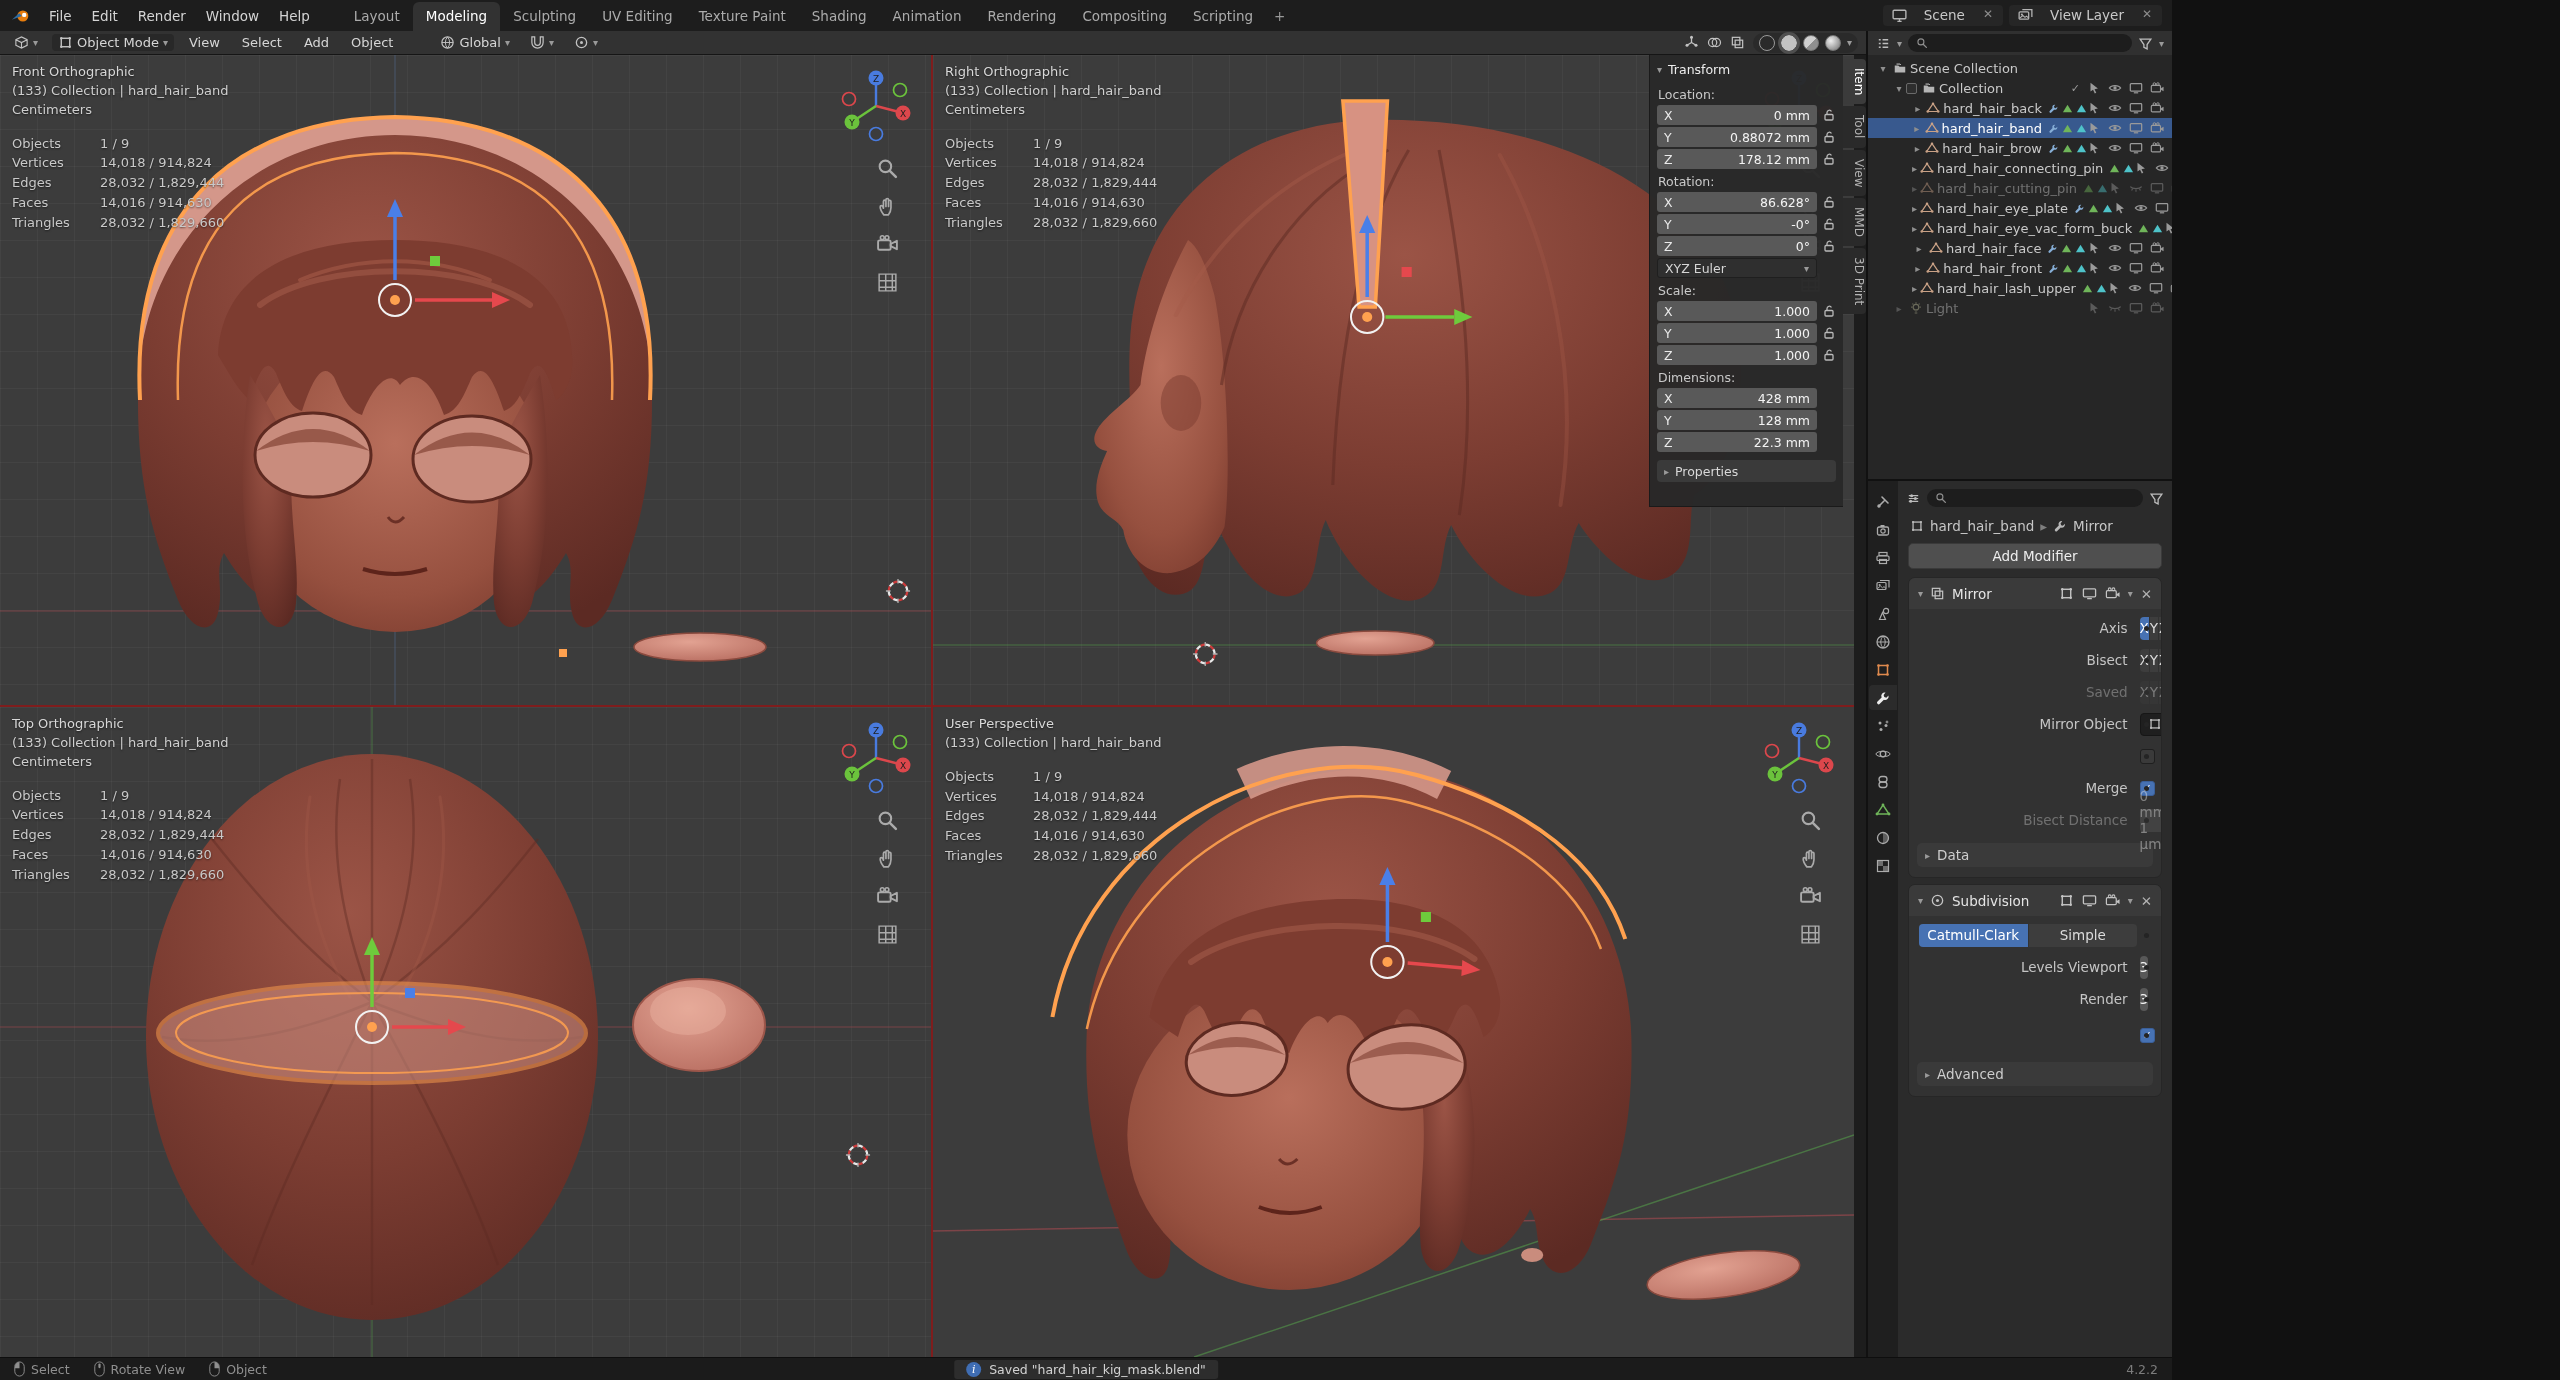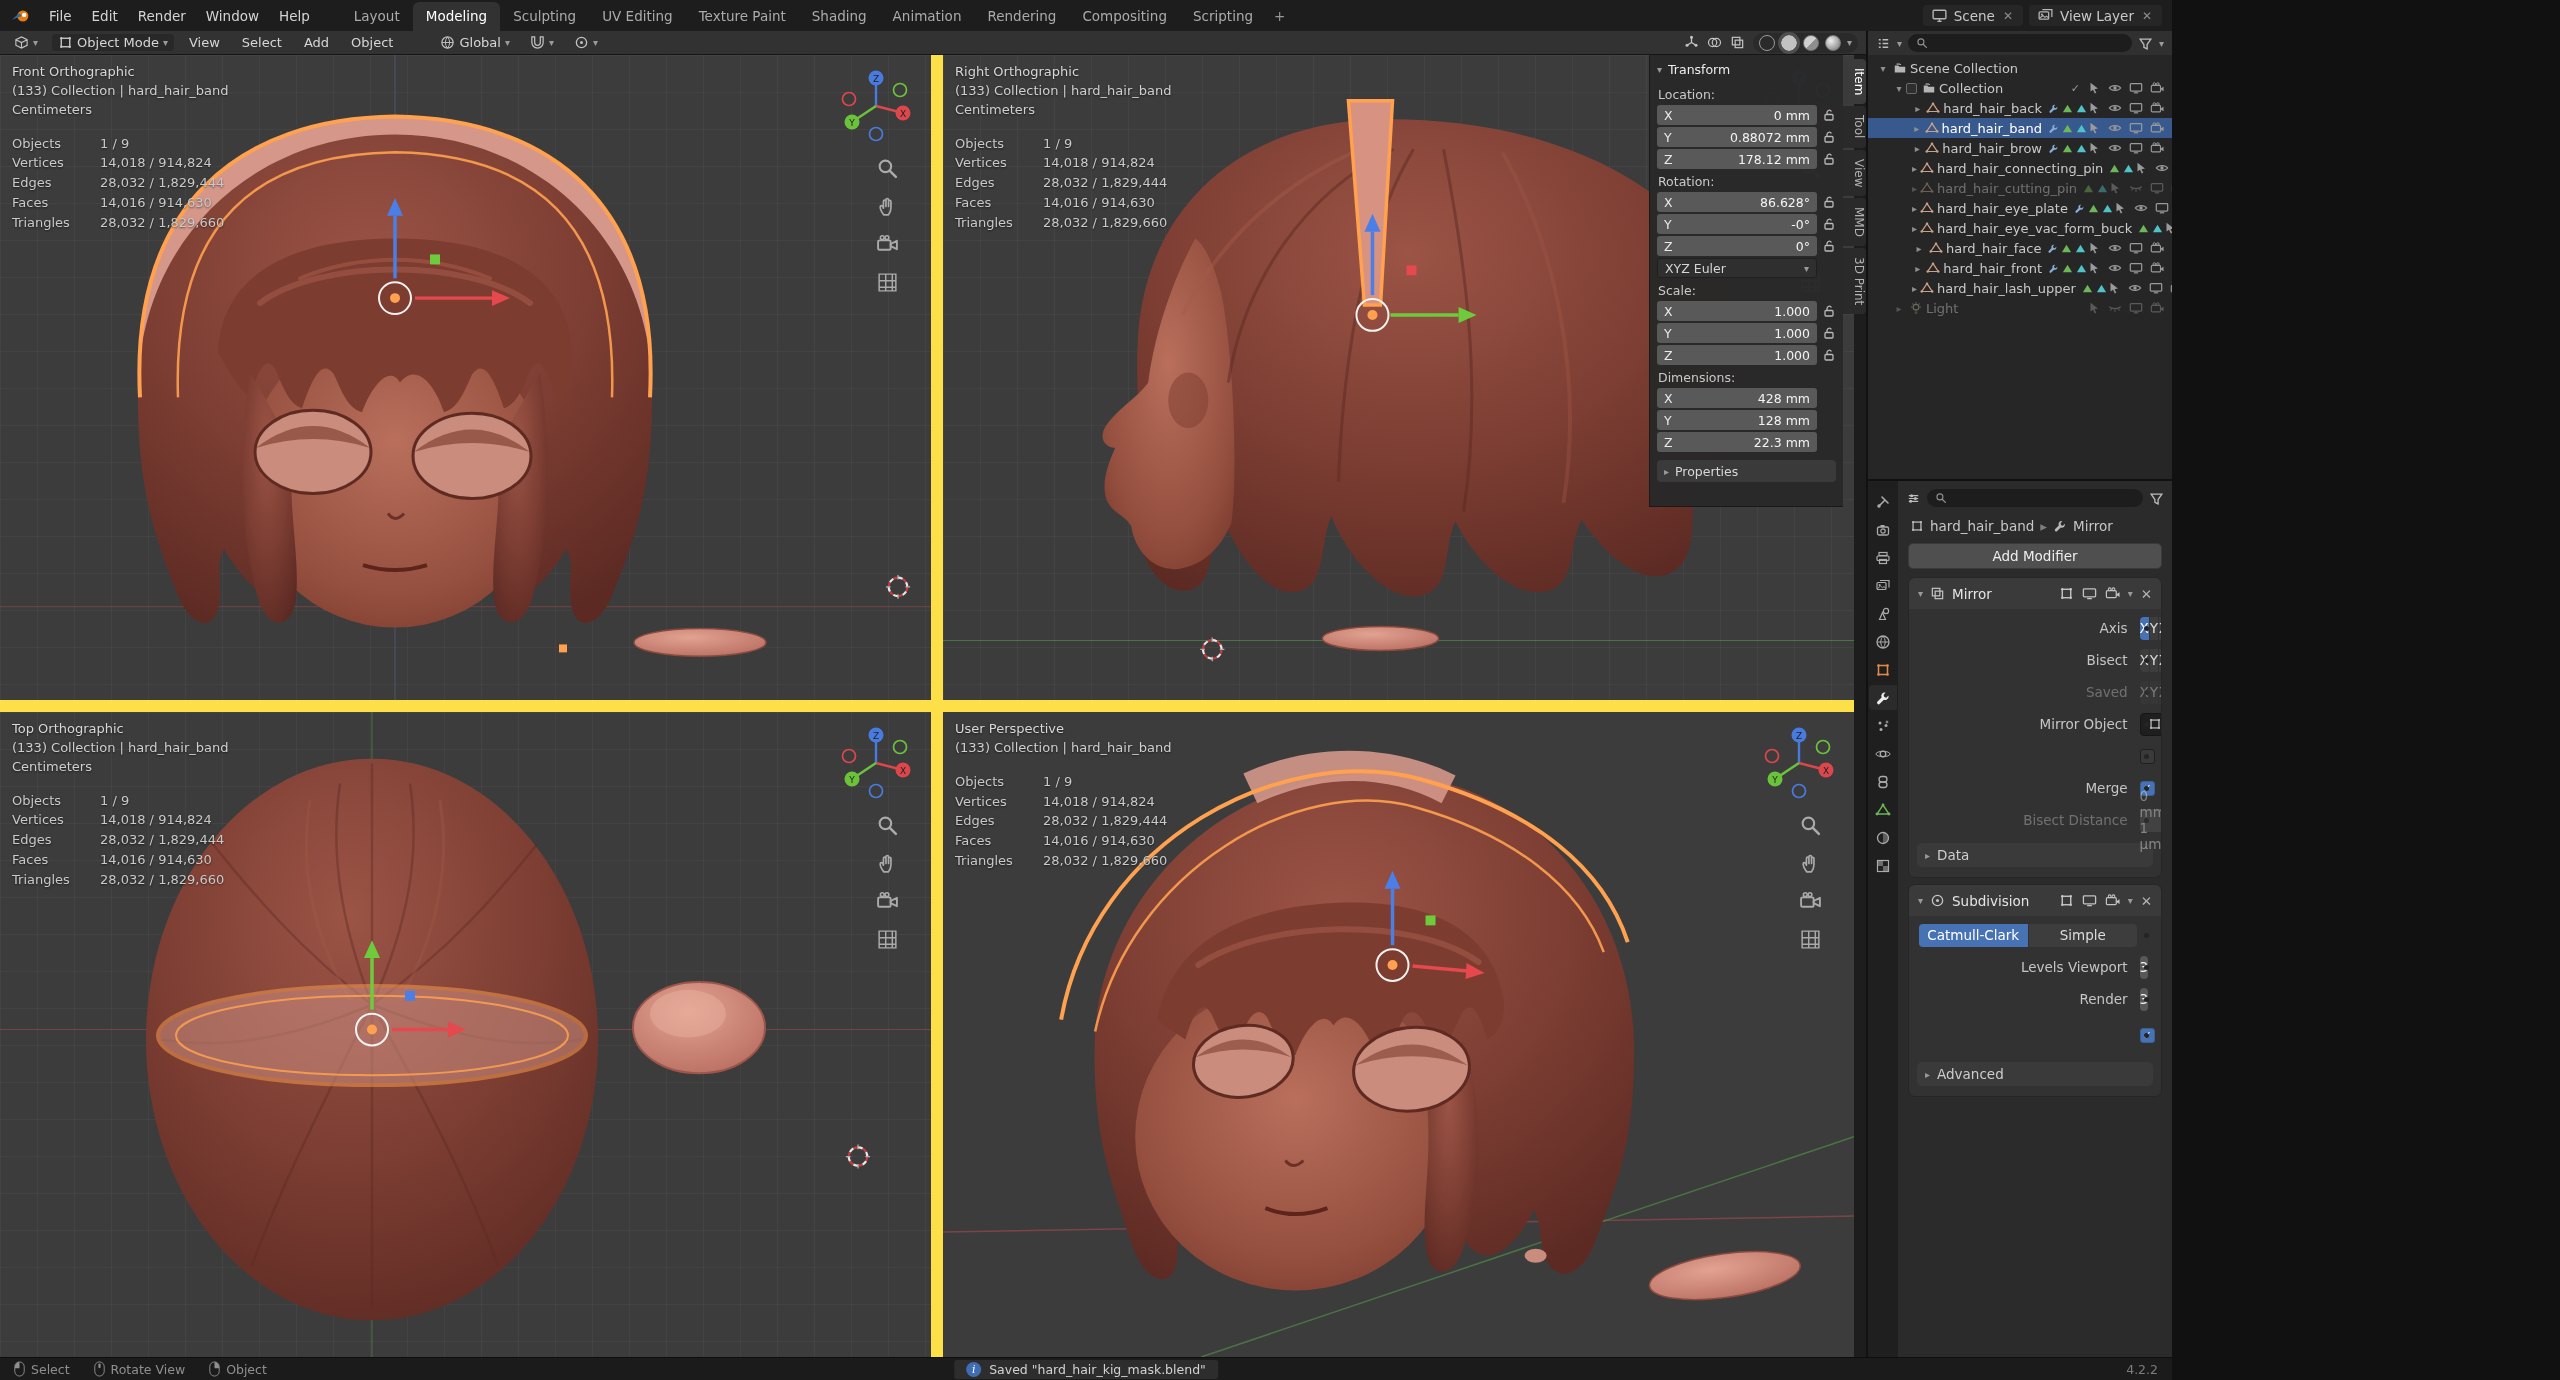--- a/index.html
+++ b/index.html
@@ -11,21 +11,21 @@
   .topbar{height:31px;flex:0 0 31px;display:flex;align-items:center;background:#1d1d1d;padding:0 10px;gap:4px;}
   .blogo{width:22px;height:16px;margin-right:4px;display:flex;align-items:center;}
   .menubar{display:flex;gap:2px;}
   .menu{padding:3px 9px;border-radius:4px;color:#d4d4d4;}
   .ws-tabs{display:flex;margin-left:18px;align-items:flex-end;height:31px;}
   .ws{padding:6px 13px 7px;color:#ababab;border-radius:6px 6px 0 0;white-space:nowrap;}
   .ws.active{background:#323232;color:#fff;}
   .ws.add{color:#999;padding:6px 8px 7px;}
   .tb-right{margin-left:auto;display:flex;align-items:center;gap:6px;color:#c9c9c9;}
   .tb-right .ico{width:17px;height:17px;color:#b5b5b5;}
-  .tb-right .fieldish{display:flex;align-items:center;gap:6px;background:#262626;border-radius:4px;padding:2px 8px;}
+  .tb-right .fieldish{display:flex;align-items:flex-start;gap:16px;background:#262626;border-radius:4px;padding:2px 8px;}
   .xs{color:#8d8d8d;font-size:12px;padding:0 2px;}
 
   svg.i{display:block;width:100%;height:100%;}
 
   
   .main{flex:1;display:flex;min-height:0;}
   .viewport-area{width:1866px;flex:0 0 1866px;display:flex;flex-direction:column;position:relative;background:#1d1d1d;}
   .vp-header{height:24px;flex:0 0 24px;background:#323232;display:flex;align-items:center;padding:0 8px;gap:8px;border-bottom:1px solid #151515;font-size:13px;color:#d6d6d6;}
   .vph-btn{display:flex;align-items:center;gap:4px;padding:1px 6px;border-radius:4px;}
   .vph-btn.pill{background:#282828;}
@@ -33,21 +33,21 @@
   .chev{font-size:10px;color:#9a9a9a;}
   .vph-menu{padding:1px 7px;border-radius:4px;}
   .vph-right{margin-left:auto;display:flex;align-items:center;gap:8px;}
   .sph{width:16px;height:16px;border-radius:50%;border:1.5px solid #9a9a9a;}
   .sph.solid{background:#c2c2c2;border-color:#c2c2c2;}
   .sph.material{background:linear-gradient(135deg,#d0d0d0 50%,#8f8f8f 50%);border-color:#777;}
   .sph.rendered{background:radial-gradient(circle at 35% 35%,#efefef,#6f6f6f);border-color:#777;}
   .shade-pill{display:flex;align-items:center;gap:6px;background:#2a2a2a;border-radius:10px;padding:2px 6px;}
   .shade-pill .on{outline:3px solid #4f4f4f;border-radius:50%;}
 
-  .quad{flex:1;margin-right:12px;display:grid;grid-template-columns:931px 1fr;grid-template-rows:1fr 1fr;gap:12px;background:#fde047;min-height:0;}
+  .quad{flex:1;margin-right:12px;display:grid;grid-template-columns:931px 1fr;grid-template-rows:1fr 1fr;gap:2px;background:#7f1d1d;min-height:0;}
   .vp{position:relative;background:#3c3c3c;overflow:hidden;}
   .vp.gridbg{background-color:#3c3c3c;background-image:
       linear-gradient(rgba(255,255,255,.035) 1px,transparent 1px),
       linear-gradient(90deg,rgba(255,255,255,.035) 1px,transparent 1px);
     background-size:37px 37px;}
   .scene{position:absolute;inset:0;width:100%;height:100%;}
   .vp-info{position:absolute;top:8px;left:12px;font-size:13px;line-height:1.45;color:#d8d8d8;text-shadow:0 1px 2px rgba(0,0,0,.55);}
   .vp-sub{color:#cfcfcf;}
   .vp-stats{display:grid;grid-template-columns:88px auto;row-gap:1px;margin-top:15px;color:#c9c9c9;}
   .nav-gizmo{position:absolute;top:10px;right:14px;width:82px;height:82px;opacity:.95;}

